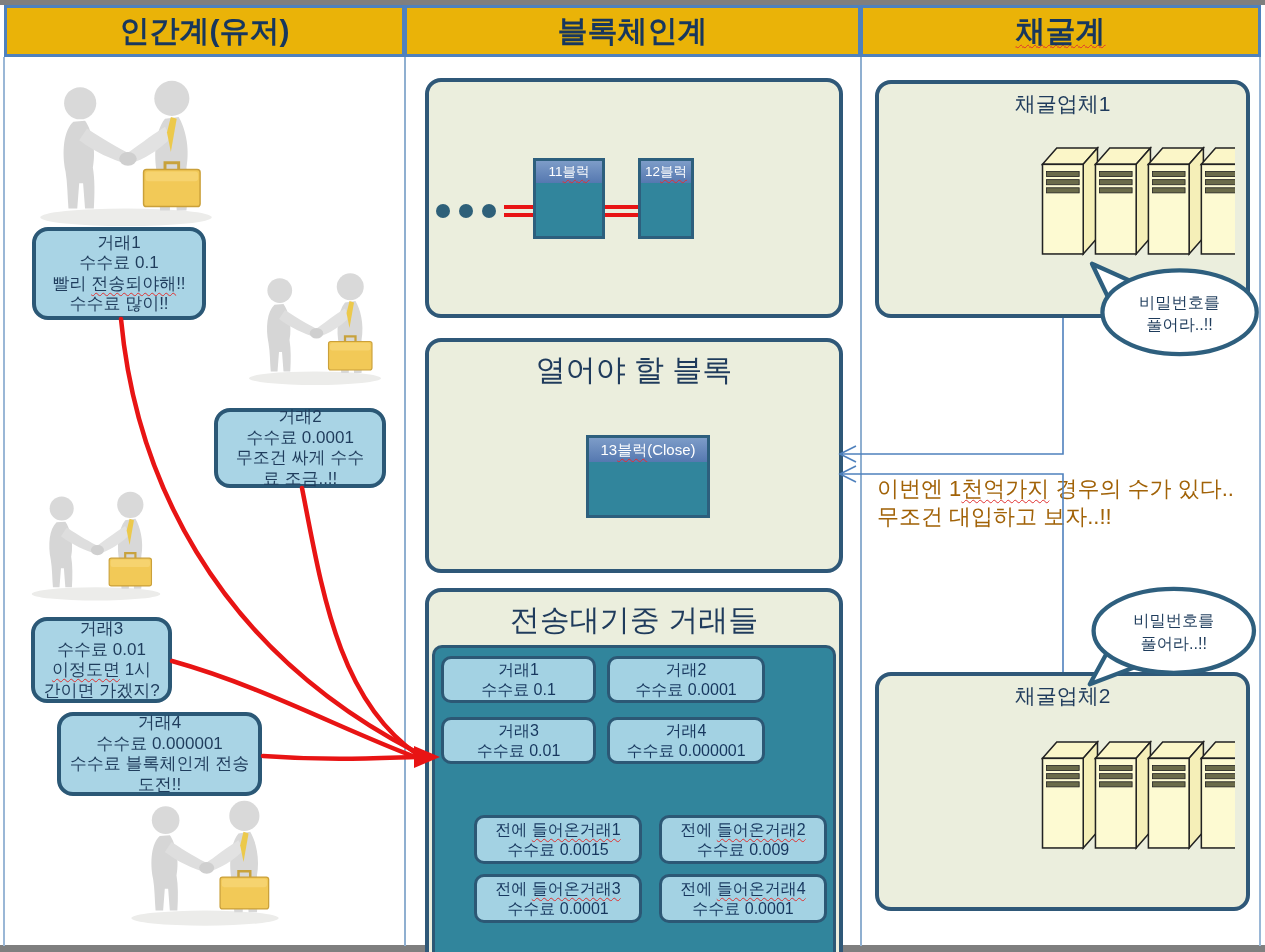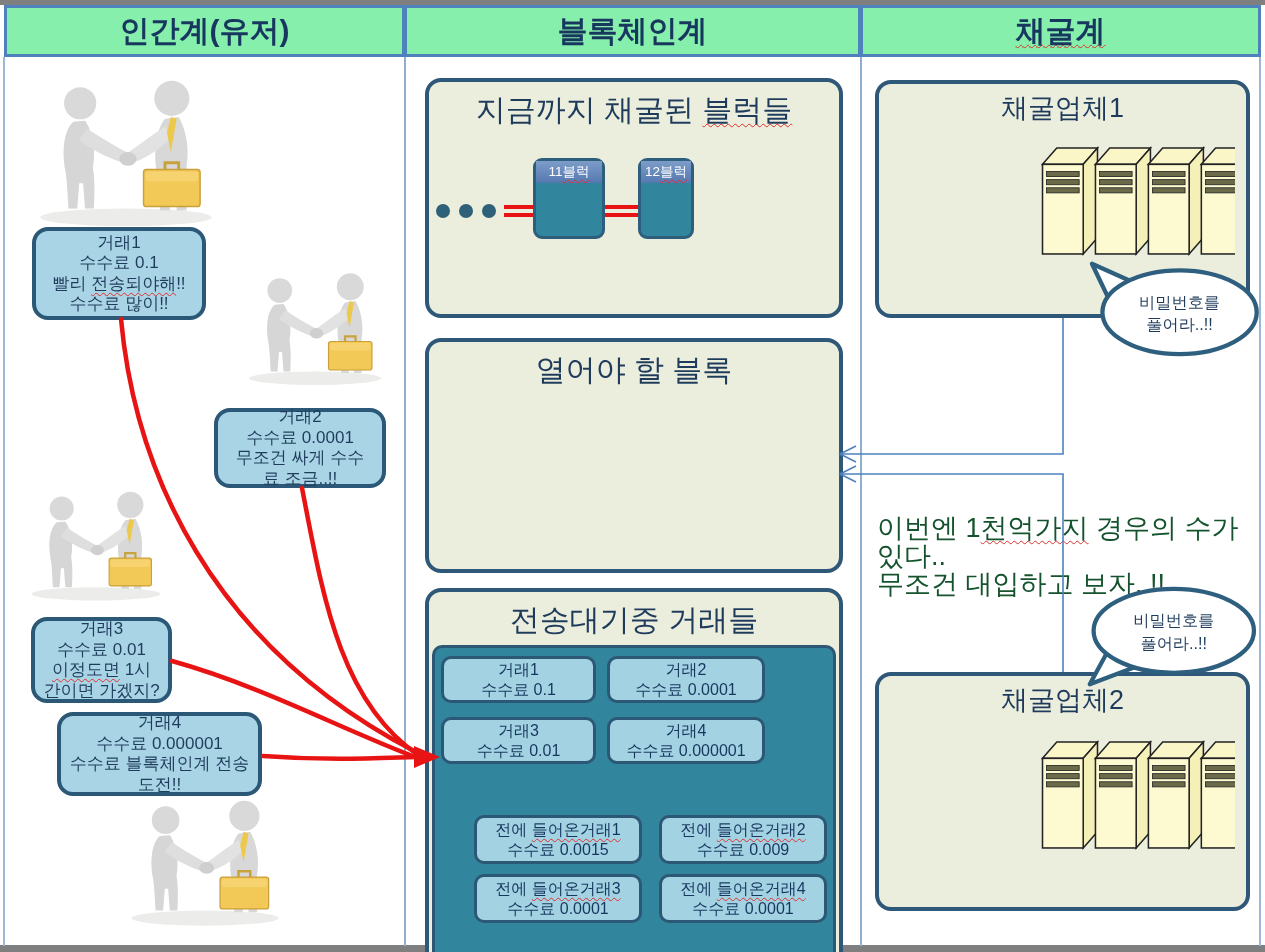--- a/index.html
+++ b/index.html
@@ -1,41 +1,41 @@
 <!DOCTYPE html>
 <html><head>
 <meta charset="utf-8">
 <style>
   html,body{margin:0;padding:0;background:#fff;}
   .stage{position:relative;width:1265px;height:952px;background:#ffffff;overflow:hidden;
          font-family:"Liberation Sans","DejaVu Sans",sans-serif;}
   .strip{position:absolute;left:0;width:1265px;background:#7f7f7f;}
   .sideline{position:absolute;width:2px;background:#9ab7d6;}
-  .hdr{position:absolute;top:5px;height:52px;background:#86efac;border:3px solid #4f81bd;
+  .hdr{position:absolute;top:5px;height:52px;background:#eab308;border:3px solid #4f81bd;
        box-sizing:border-box;display:flex;align-items:center;justify-content:center;
        font-size:30px;font-weight:bold;color:#17375e;}
   .divider{position:absolute;top:57px;height:889px;width:2px;background:#8fafd0;}
   .panel{position:absolute;background:#ebeedd;border:4px solid #2f5878;border-radius:16px;box-sizing:border-box;}
   .panel-title{text-align:center;font-size:30px;color:#1f3b5c;margin-top:8px;white-space:nowrap;}
-  .panel-title.small{font-size:27px;margin-top:6px;}
-  .block{position:absolute;border:3px solid #2d5f7d;background:#31859c;box-sizing:border-box;border-radius:9px;}
+  .panel-title.small{font-size:21px;margin-top:6px;}
+  .block{position:absolute;border:3px solid #2d5f7d;background:#31859c;box-sizing:border-box;border-radius:0;}
   .block-head{background:linear-gradient(#7d9cc8,#5578b0);color:#ffffff;text-align:center;
               font-size:13.5px;padding:2px 0;white-space:nowrap;}
   .block-head.big{font-size:15px;padding:2.5px 0;}
   .bubble{position:absolute;background:#a9d4e5;border:4px solid #2b5876;border-radius:16px;
           box-sizing:border-box;color:#1f3c5c;font-size:17px;line-height:20.5px;text-align:center;
           display:flex;flex-direction:column;justify-content:center;z-index:3;}
   .tealbody{position:absolute;left:3px;right:3px;top:53px;bottom:3px;background:#31859c;
             border:3px solid #2c5875;border-radius:10px;}
   .card{position:absolute;background:#a3d2e3;border:3px solid #2c5875;border-radius:10px;
         color:#17375e;font-size:16px;line-height:20px;text-align:center;
         display:flex;flex-direction:column;justify-content:center;box-sizing:border-box;}
   .wavy{text-decoration-line:underline;text-decoration-style:wavy;text-decoration-color:#e03030;
         text-decoration-thickness:1px;text-underline-offset:3px;}
-  .note{position:absolute;font-size:27px;color:#14532d;line-height:28px;z-index:4;margin-top:39px;}
+  .note{position:absolute;font-size:22px;color:#a16207;line-height:28px;z-index:4;}
   .overlay{position:absolute;left:0;top:0;width:1265px;height:952px;pointer-events:none;z-index:5;}
   .fig{position:absolute;z-index:2;}
   .oval{position:absolute;z-index:6;}
   .oval text{font-size:17px;fill:#1f3c5c;text-anchor:middle;font-family:"Liberation Sans","DejaVu Sans",sans-serif;}
 </style>
 </head>
 <body>
 
 <div class="stage">
 
@@ -115,31 +115,33 @@
     <span>간이면 가겠지?</span>
   </div>
   <div class="bubble" style="left:57px;top:712px;width:205px;height:84px">
     <span>거래4</span>
     <span>수수료 0.000001</span>
     <span>수수료 블록체인계 전송</span>
     <span>도전!!</span>
   </div>
 
   <div class="panel" style="left:425px;top:78px;width:418px;height:240px">
-    <div class="panel-title">지금까지 채굴된 <span class="wavy">블럭들</span></div>
     <div class="block" style="left:104px;top:76px;width:72px;height:81px">
       <div class="block-head">11<span class="wavy">블럭</span></div>
     </div>
     <div class="block" style="left:209px;top:76px;width:56px;height:81px">
       <div class="block-head">12<span class="wavy">블럭</span></div>
     </div>
   </div>
 
   <div class="panel" style="left:425px;top:338px;width:418px;height:235px">
     <div class="panel-title">열어야 할 블록</div>
+    <div class="block" style="left:157px;top:93px;width:124px;height:83px">
+      <div class="block-head big">13<span class="wavy">블럭</span>(Close)</div>
+    </div>
   </div>
 
   <div class="panel" style="left:425px;top:588px;width:418px;height:424px">
     <div class="panel-title">전송대기중 거래들</div>
     <div class="tealbody">
       <div class="card" style="left:6px;top:8px;width:155px;height:47px">
         <span>거래1</span>
         <span>수수료 0.1</span>
       </div>
       <div class="card" style="left:172px;top:8px;width:158px;height:47px">

